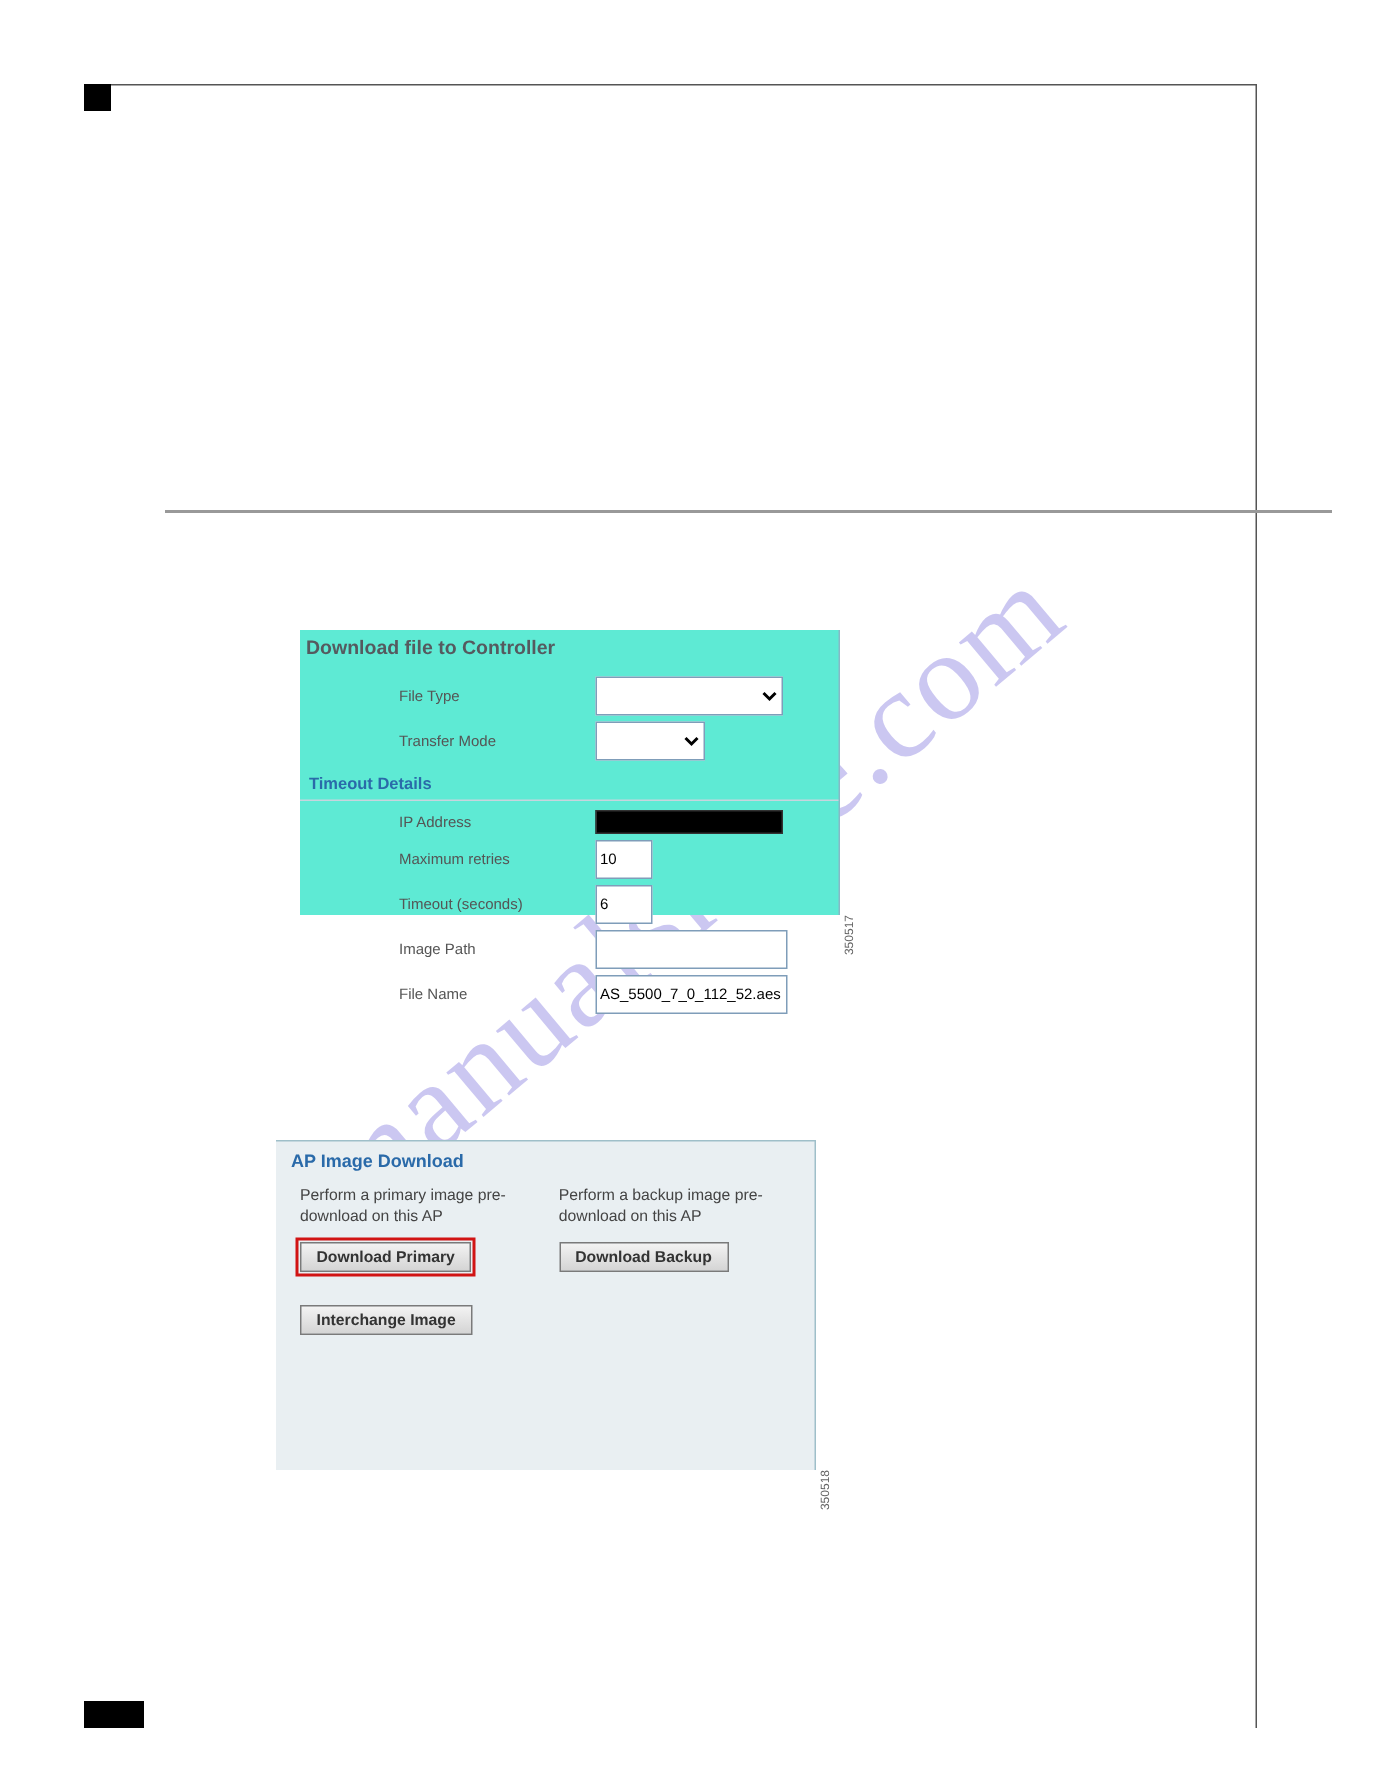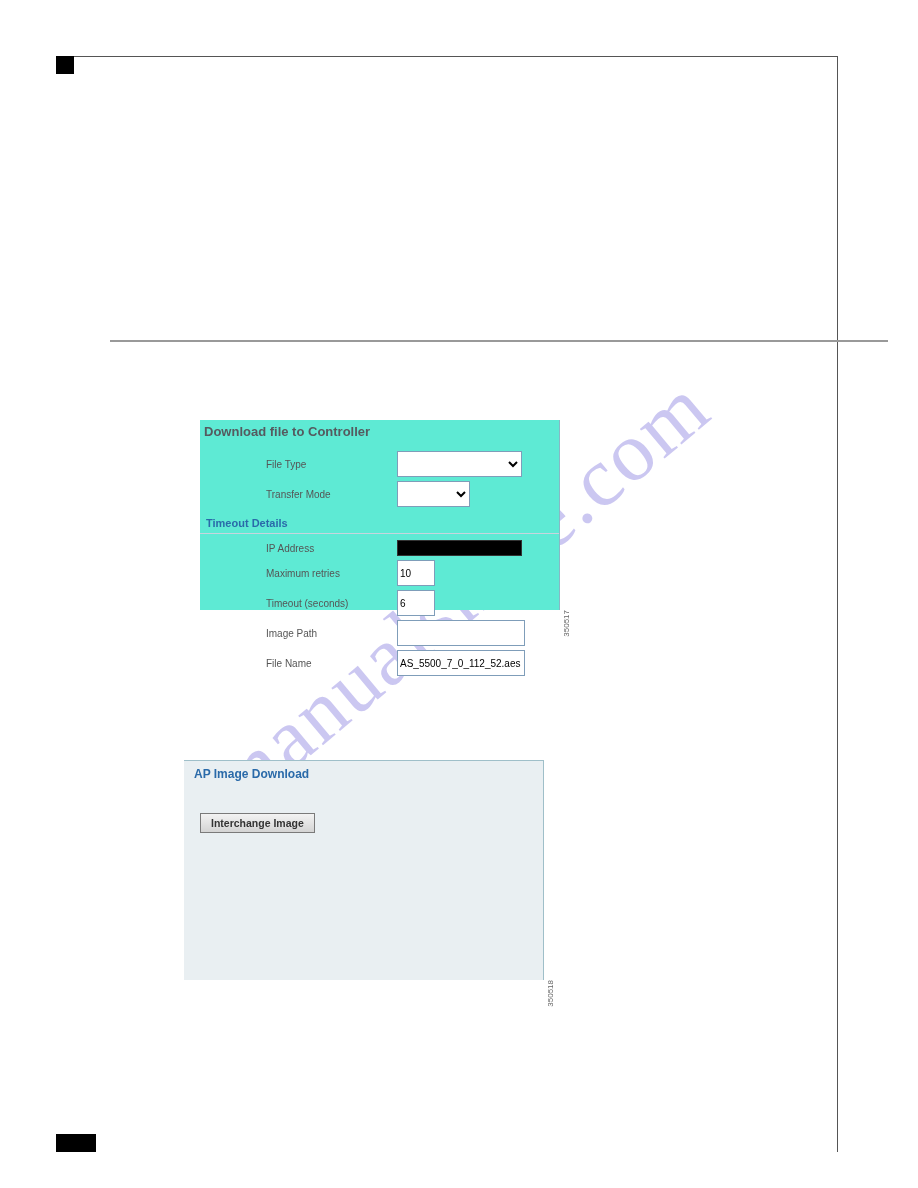--- a/index.html
+++ b/index.html
@@ -193,19 +193,29 @@
     <div class="label">File Name</div>
     <div class="field"><input type="text" style="width: 128px;" value="AS_5500_7_0_112_52.aes"></div>
   </div>
 
   <div class="img-id-1">350517</div>
 </div>
 
 <div class="shot2">
   <div class="title">AP Image Download</div>
 
+  <div class="cols">
+    <div class="col">
+      <div>Perform a primary image pre-download on this AP</div>
+      <button class="gui-btn highlight">Download Primary</button>
+    </div>
+    <div class="col">
+      <div>Perform a backup image pre-download on this AP</div>
+      <button class="gui-btn">Download Backup</button>
+    </div>
+  </div>
 
   <div class="third">
     <button class="gui-btn">Interchange Image</button>
   </div>
 
   <div class="img-id-2">350518</div>
 </div>
 
 </body></html>

